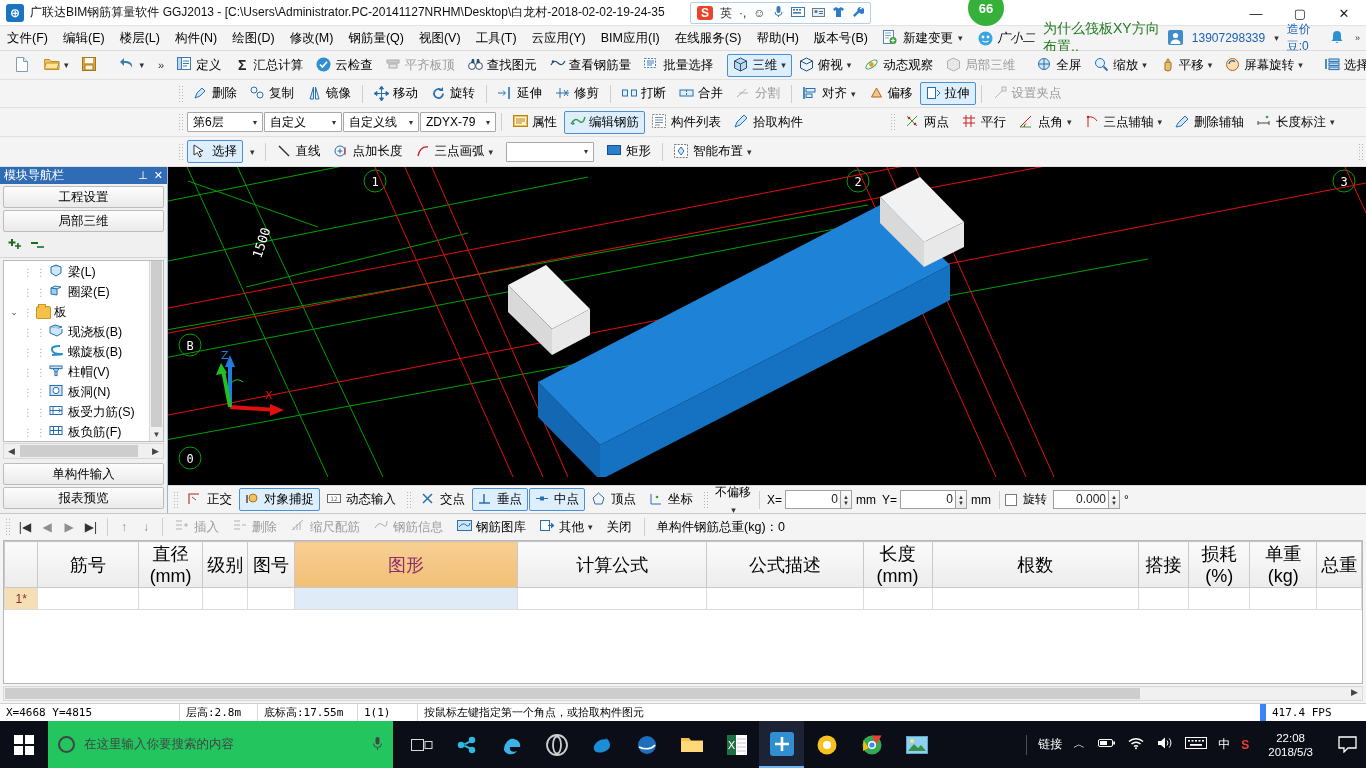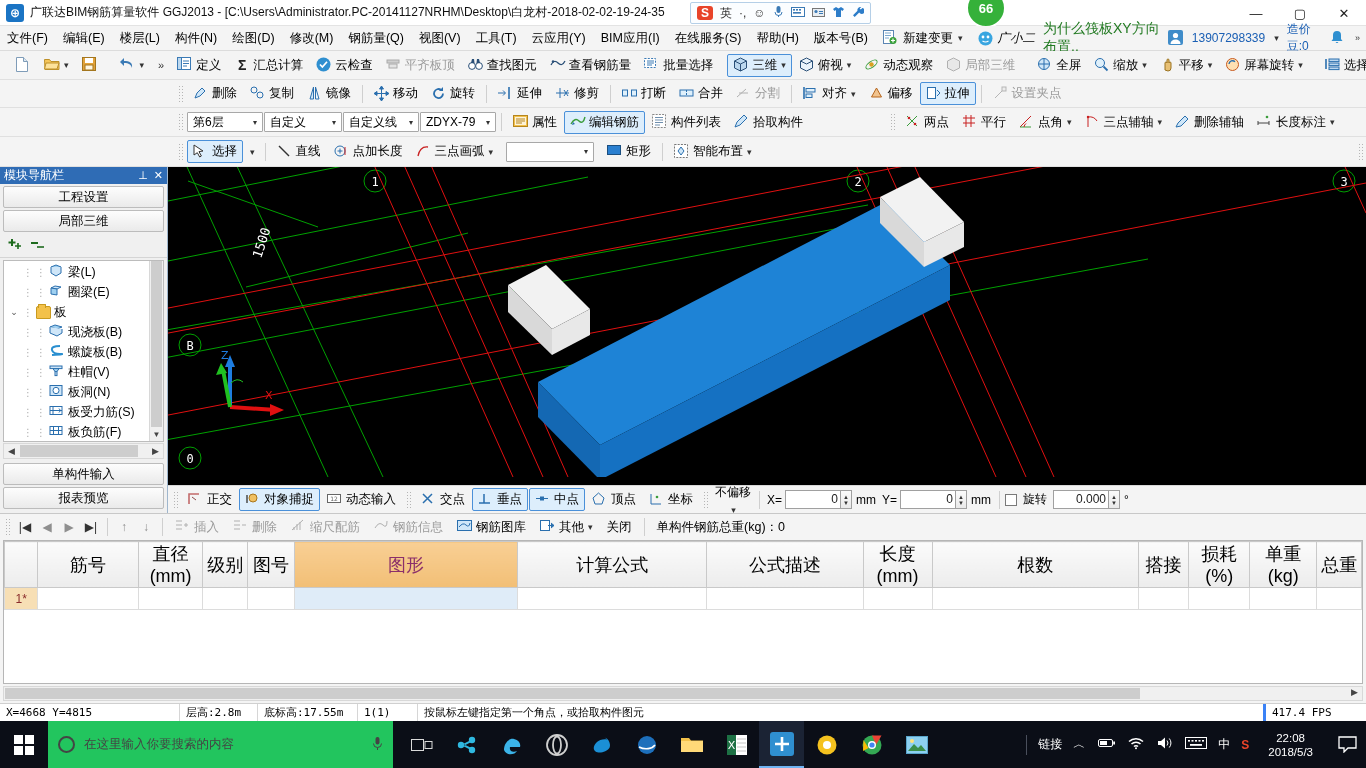--- a/index.html
+++ b/index.html
@@ -163,21 +163,21 @@
   .bh-thumb { position:absolute; left:1px; top:1px; bottom:1px; width:1135px; background:#cdcdcd;}
   .bh-arrow { position:absolute; right:0; top:0; bottom:0; width:15px; text-align:center; font-size:9px; color:#444;}
 
   
   .statusbar { height:18px; background:#fff; border-top:1px solid #d0d0d0; display:flex;
                align-items:center; font-size:11px; font-family:"DejaVu Sans Mono","Liberation Mono",monospace;
                flex:none; }
   .sb-cell { padding:0 6px; height:18px; display:flex; align-items:center; border-right:1px solid #d6d6d6;
              white-space:nowrap; }
   .sb-cell.last { border-right:none; }
-  .sb-grow { flex:1; border-right:3px solid #3b82f6;}
+  .sb-grow { flex:1; border-right:6px solid #3b82f6;}
 
   
   .taskbar { height:47px; background:#0b0e17; display:flex; align-items:center; flex:none; position:relative;}
   .tb-start { width:48px;height:47px;display:flex;align-items:center;justify-content:center; }
   .winlogo { width:20px;height:20px; display:grid; grid-template-columns:9px 9px; grid-template-rows:9px 9px; gap:2px;}
   .winlogo i { background:#fff; display:block; }
   .tb-search { flex:none; width:345px; height:47px; background:#22c55e; display:flex; align-items:center;
                padding:0 10px; gap:9px; color:#444; font-size:12.5px;}
   .tb-circle { width:17px;height:17px;border:2px solid #444;border-radius:50%; flex:none;}
   .tb-icons { display:flex; align-items:center; gap:0px; margin-left:6px;}

